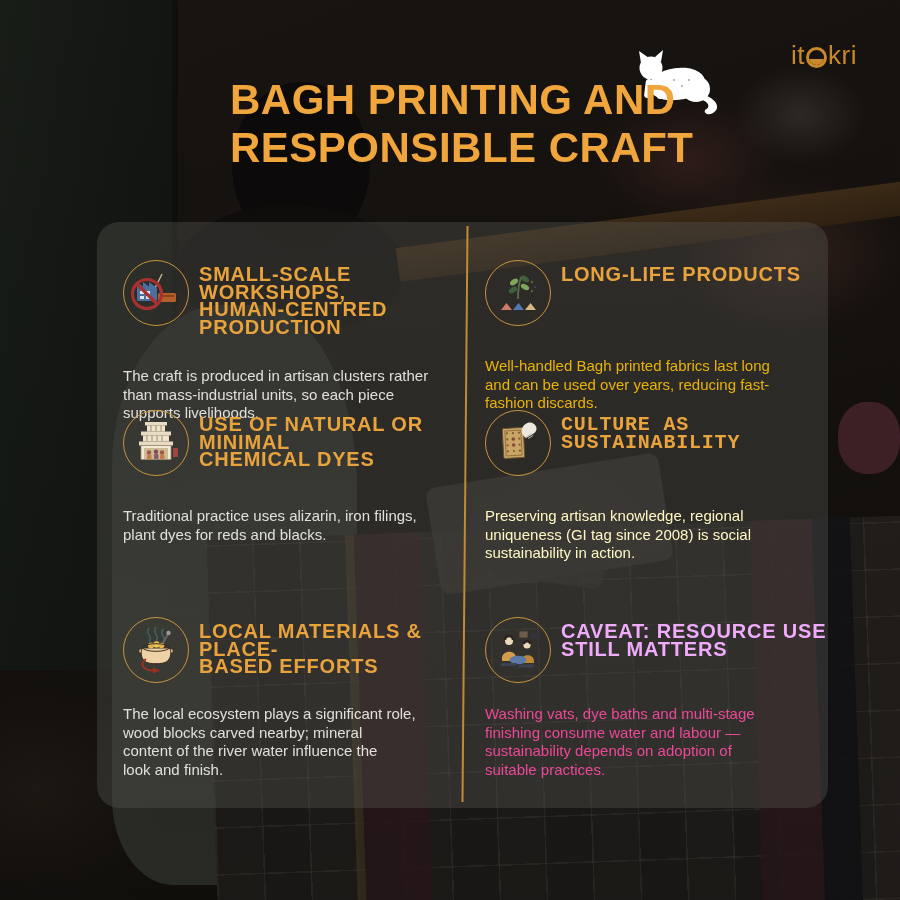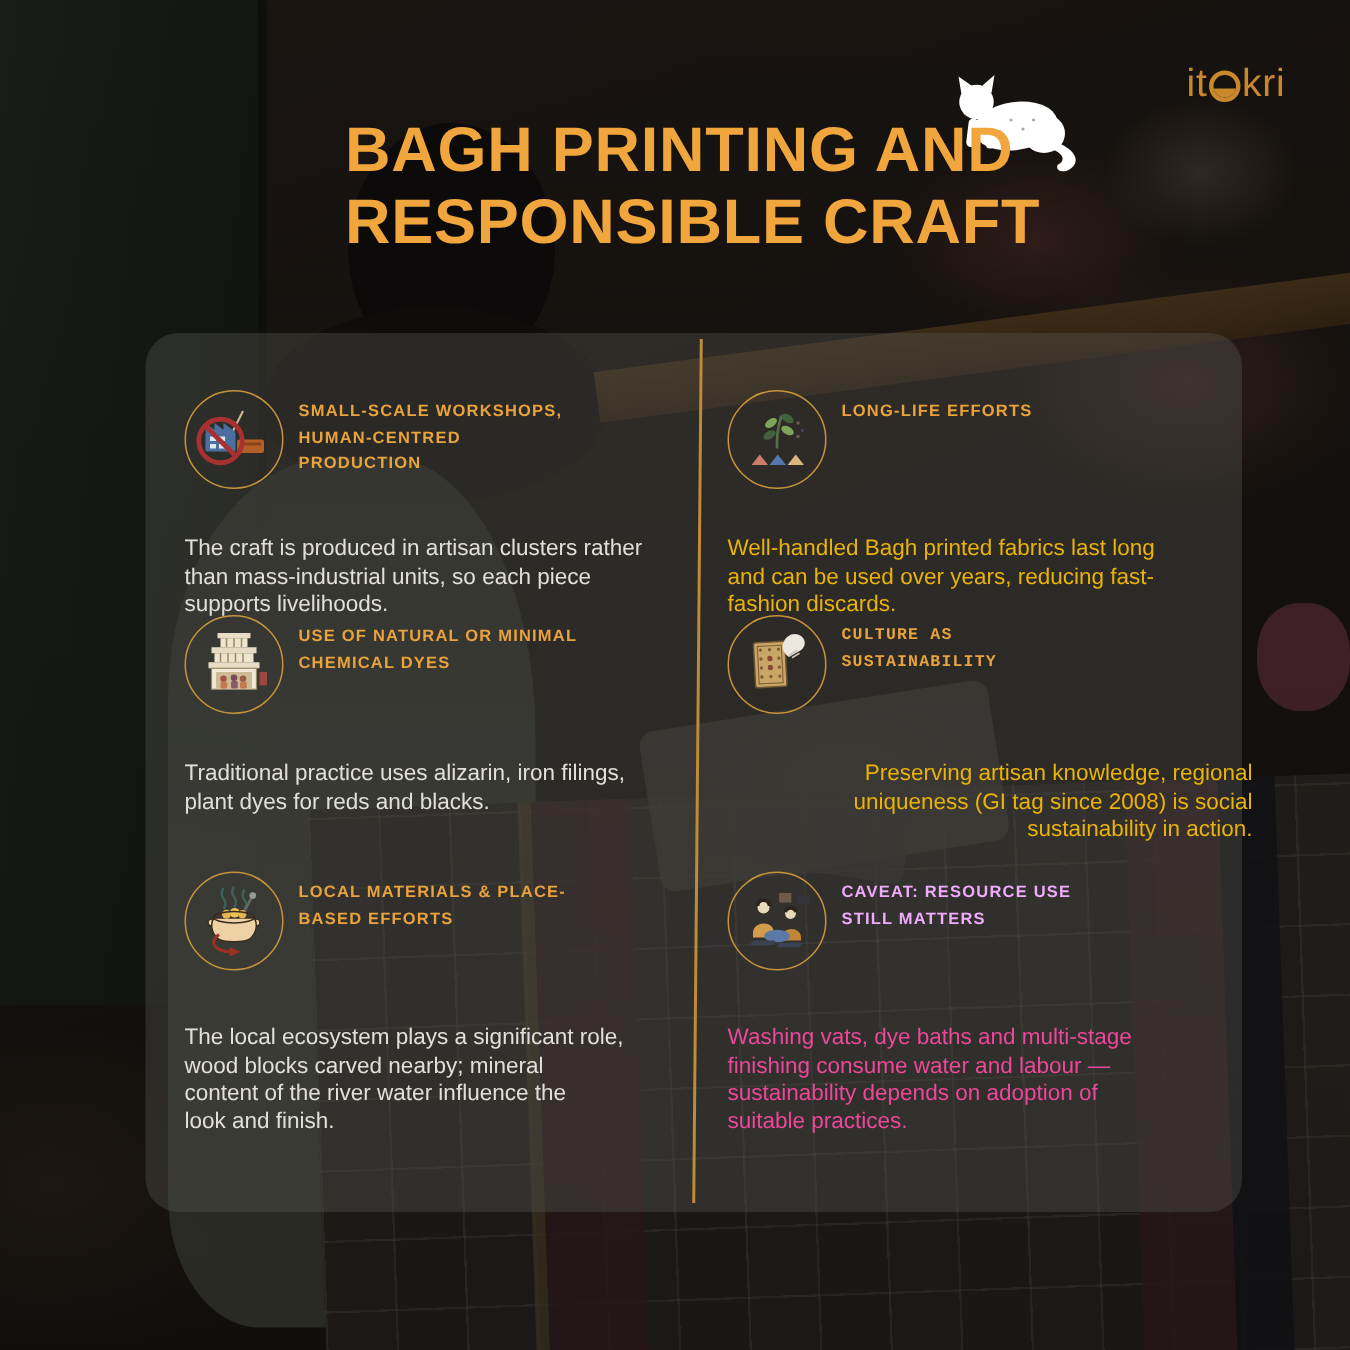--- a/index.html
+++ b/index.html
@@ -62,29 +62,29 @@
   .brand .o-glyph{display:inline-block;width:15px;height:15px;border:3px solid currentColor;
     border-radius:50%;position:relative;margin:3px 1px 0 1px;overflow:hidden;}
   .brand .o-glyph::after{content:"";position:absolute;left:-2px;right:-2px;bottom:-2px;height:52%;
     background:currentColor;}
 
   
   .section{position:absolute;width:350px;z-index:3;}
   .sec-head{display:flex;align-items:flex-start;}
   .icon-circle{flex:0 0 66px;width:66px;height:66px;border:1.5px solid #C8933C;border-radius:50%;
     display:flex;align-items:center;justify-content:center;box-sizing:border-box;}
-  .sec-title{margin:0 0 0 10px;padding-top:6px;font-size:11px;line-height:17.5px;font-weight:700;
+  .sec-title{margin:0 0 0 10px;padding-top:6px;font-size:20px;line-height:17.5px;font-weight:700;
     letter-spacing:.8px;}
   .sec-body{margin-top:31px;font-size:15px;line-height:18.5px;}
-  .row3 .sec-body{margin-top:36px;}
+  .row3 .sec-body{margin-top:22px;}
   #s1,#s3,#s5{left:123px;}
   #s2,#s4,#s6{left:485px;}
   #s1,#s2{top:260px;}
   #s3,#s4{top:410px;}
-  #s5,#s6{top:581px;}
+  #s5,#s6{top:617px;}
 </style>
 </head>
 <body>
 
 <div class="stage">
 
   <div class="bg-base"></div>
   <div class="bg-door"></div>
   <div class="bg-head"></div>
   <div class="bg-shoulder"></div>
@@ -160,21 +160,21 @@
           <ellipse cx="23" cy="25" rx="4.5" ry="2.6" fill="#41603c" transform="rotate(-30 23 25)"></ellipse>
           <ellipse cx="35" cy="22" rx="4.5" ry="2.6" fill="#7fa55a" transform="rotate(28 35 22)"></ellipse>
           <circle cx="42" cy="17" r="1.2" fill="#6a5a48"></circle>
           <circle cx="45" cy="22" r="1.2" fill="#3f3f66"></circle>
           <circle cx="42" cy="26" r="1.2" fill="#6a5a48"></circle>
           <path d="M11 45 L16.5 38 L22 45 Z" fill="#cd7e68"></path>
           <path d="M23 45 L28.5 38 L34 45 Z" fill="#5577b0"></path>
           <path d="M35 45 L40.5 38 L46 45 Z" fill="#d8b87e"></path>
         </svg>
       </div>
-      <h2 class="sec-title" style="color:#E9A33D;">LONG-LIFE EFFORTS</h2>
+      <h2 class="sec-title" style="color:#E9A33D;">LONG-LIFE PRODUCTS</h2>
     </div>
     <p class="sec-body" style="color:#eab308;">Well-handled Bagh printed fabrics last long<br>and can be used over years, reducing fast-<br>fashion discards.</p>
   </div>
 
   <div class="section" id="s3">
     <div class="sec-head">
       <div class="icon-circle">
         <svg width="56" height="56" viewBox="0 0 56 56">
           <rect x="17" y="7" width="22" height="3.5" fill="#e8dcc4"></rect>
           <rect x="19" y="10.5" width="18" height="6" fill="#efe4cc"></rect>
@@ -218,21 +218,21 @@
               <circle cx="23.5" cy="36" r="1.1" fill="#7d5d32"></circle>
               <circle cx="29.5" cy="36" r="1.1" fill="#7d5d32"></circle>
             <rect x="15.5" y="15.5" width="16" height="25" fill="none" stroke="#7d5d32" stroke-width="0.7"></rect>
           </g>
           <path d="M32 14 C34 8 40 6 44 9 C48 12 47 17 43 19 L36 23 C33 21 31 18 32 14 Z" fill="#ece7df"></path>
           <path d="M36 22 L41.5 18.5 M38 23.5 L43 20.5" stroke="#c9c2b6" stroke-width="1"></path>
         </svg>
       </div>
       <h2 class="sec-title" style="color:#E9A33D;font-family:Liberation Mono, monospace;">CULTURE AS<br>SUSTAINABILITY</h2>
     </div>
-    <p class="sec-body" style="color:#eab308;text-align:right;">Preserving artisan knowledge, regional<br>uniqueness (GI tag since 2008) is social<br>sustainability in action.</p>
+    <p class="sec-body" style="color:#fef9c3;">Preserving artisan knowledge, regional<br>uniqueness (GI tag since 2008) is social<br>sustainability in action.</p>
   </div>
 
   <div class="section row3" id="s5">
     <div class="sec-head">
       <div class="icon-circle">
         <svg width="56" height="56" viewBox="0 0 56 56">
           <path d="M21 6 q-2.5 4 0 7 q2.5 3.5 0 7" stroke="#3f605c" stroke-width="1.6" fill="none"></path>
           <path d="M28 5 q-2.5 4 0 7 q2.5 3.5 0 7" stroke="#3f605c" stroke-width="1.6" fill="none"></path>
           <path d="M35 7 q-2.5 4 0 7 q2.5 3 0 6" stroke="#3f605c" stroke-width="1.6" fill="none"></path>
           <line x1="40" y1="12" x2="34" y2="23" stroke="#666666" stroke-width="1.8"></line>

